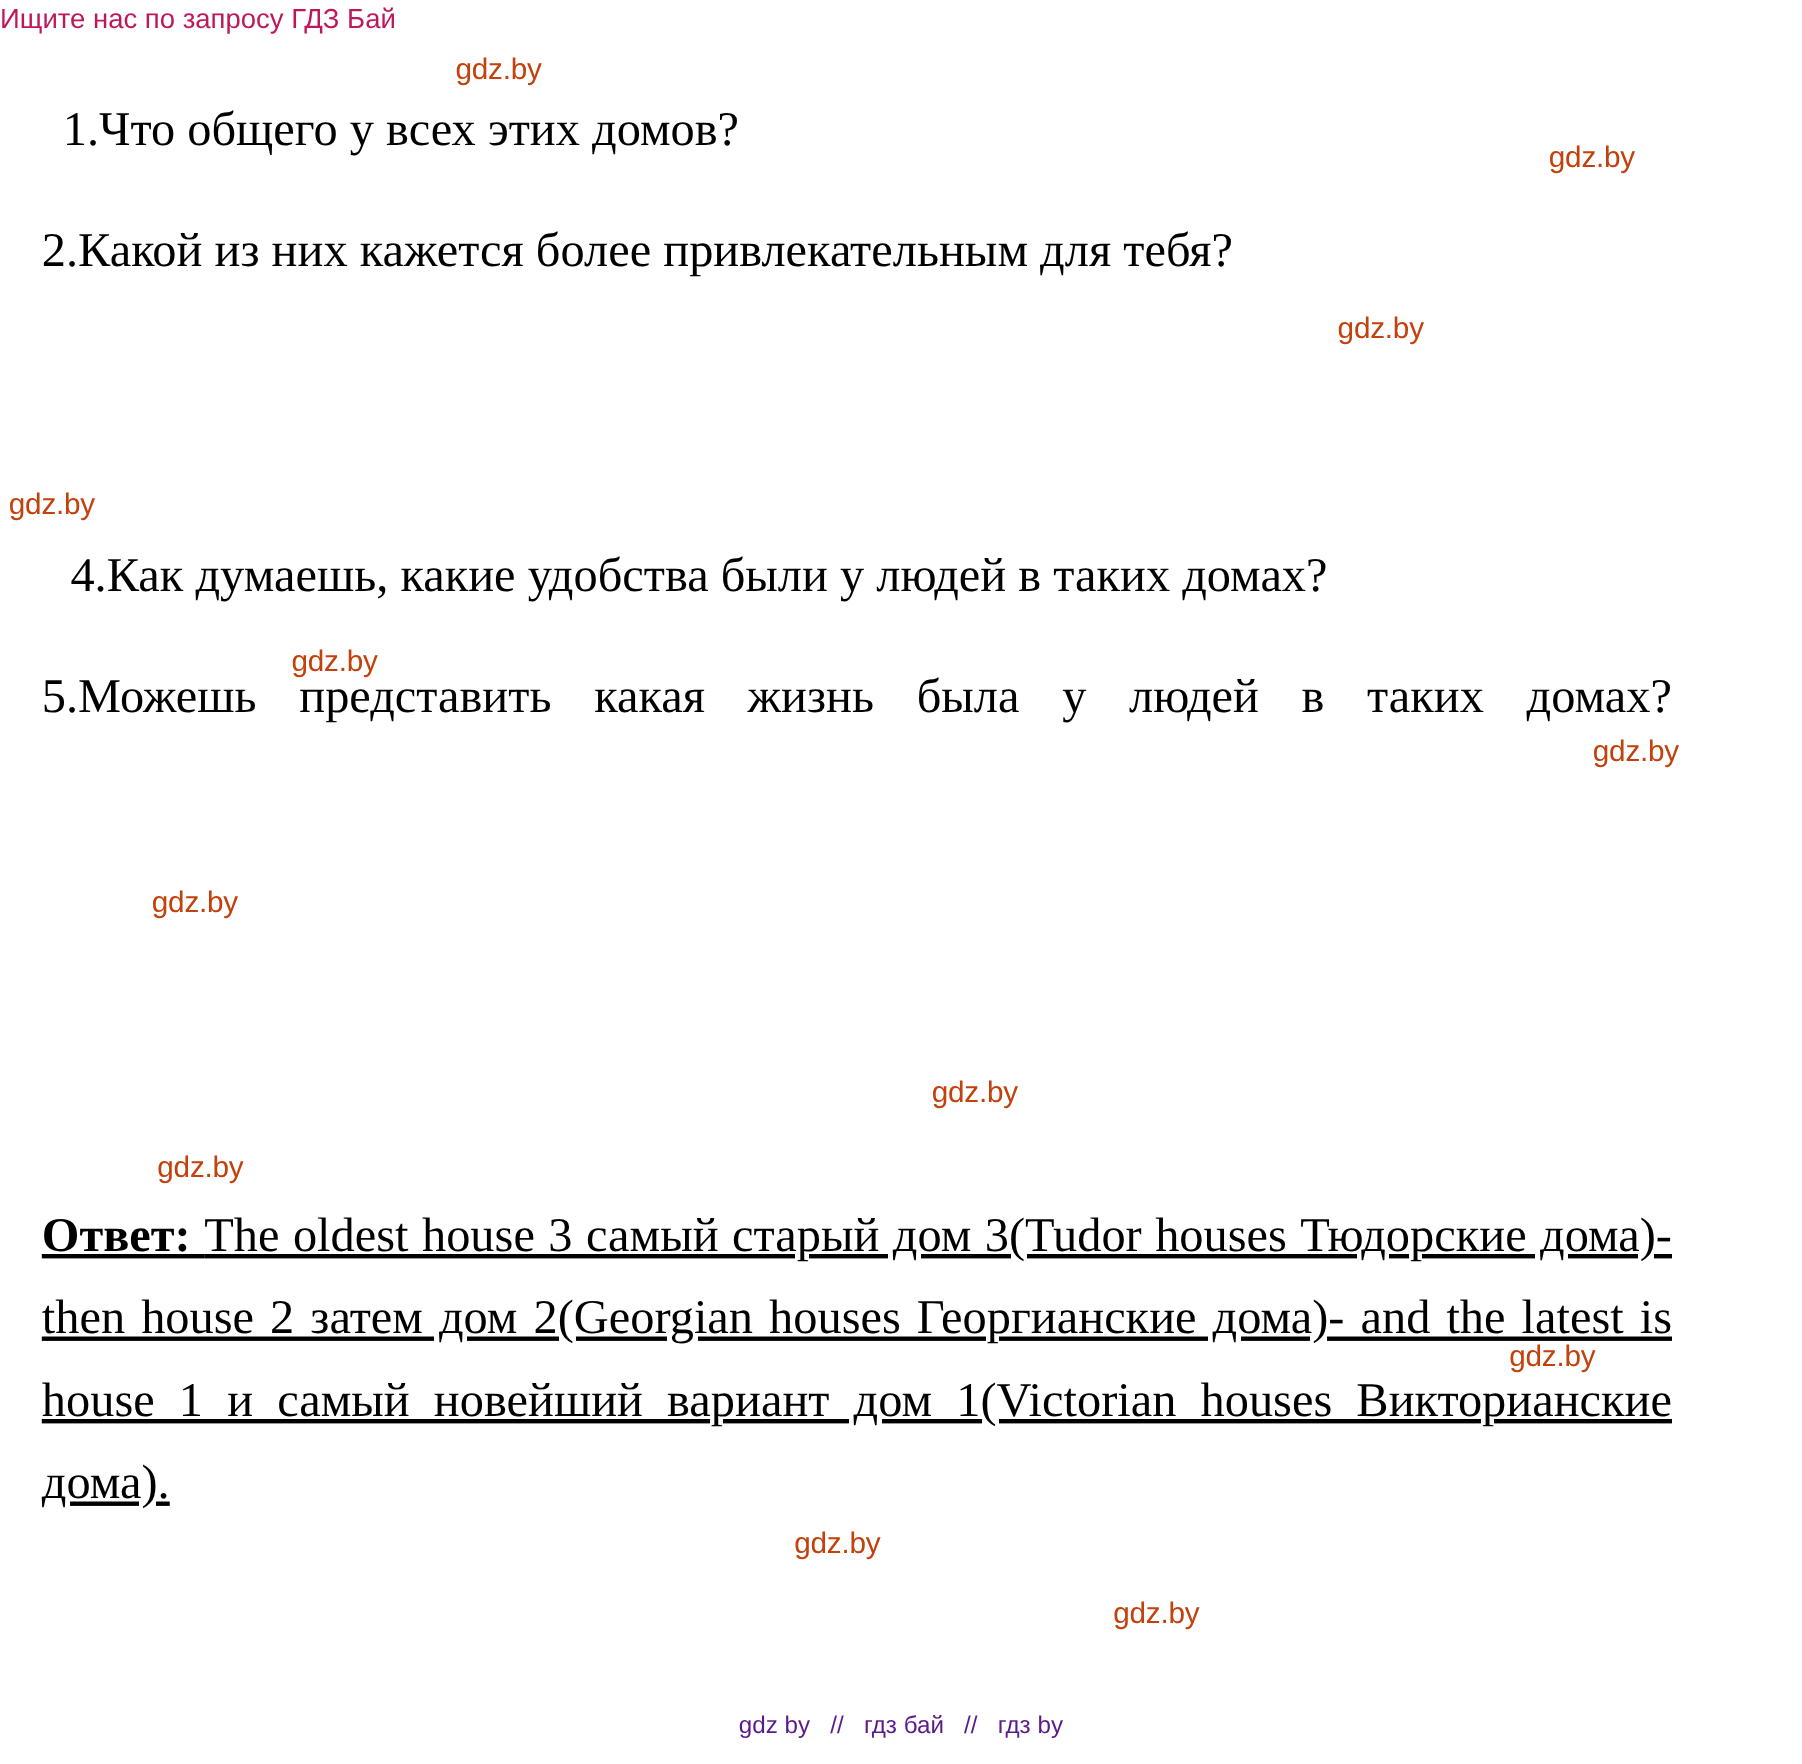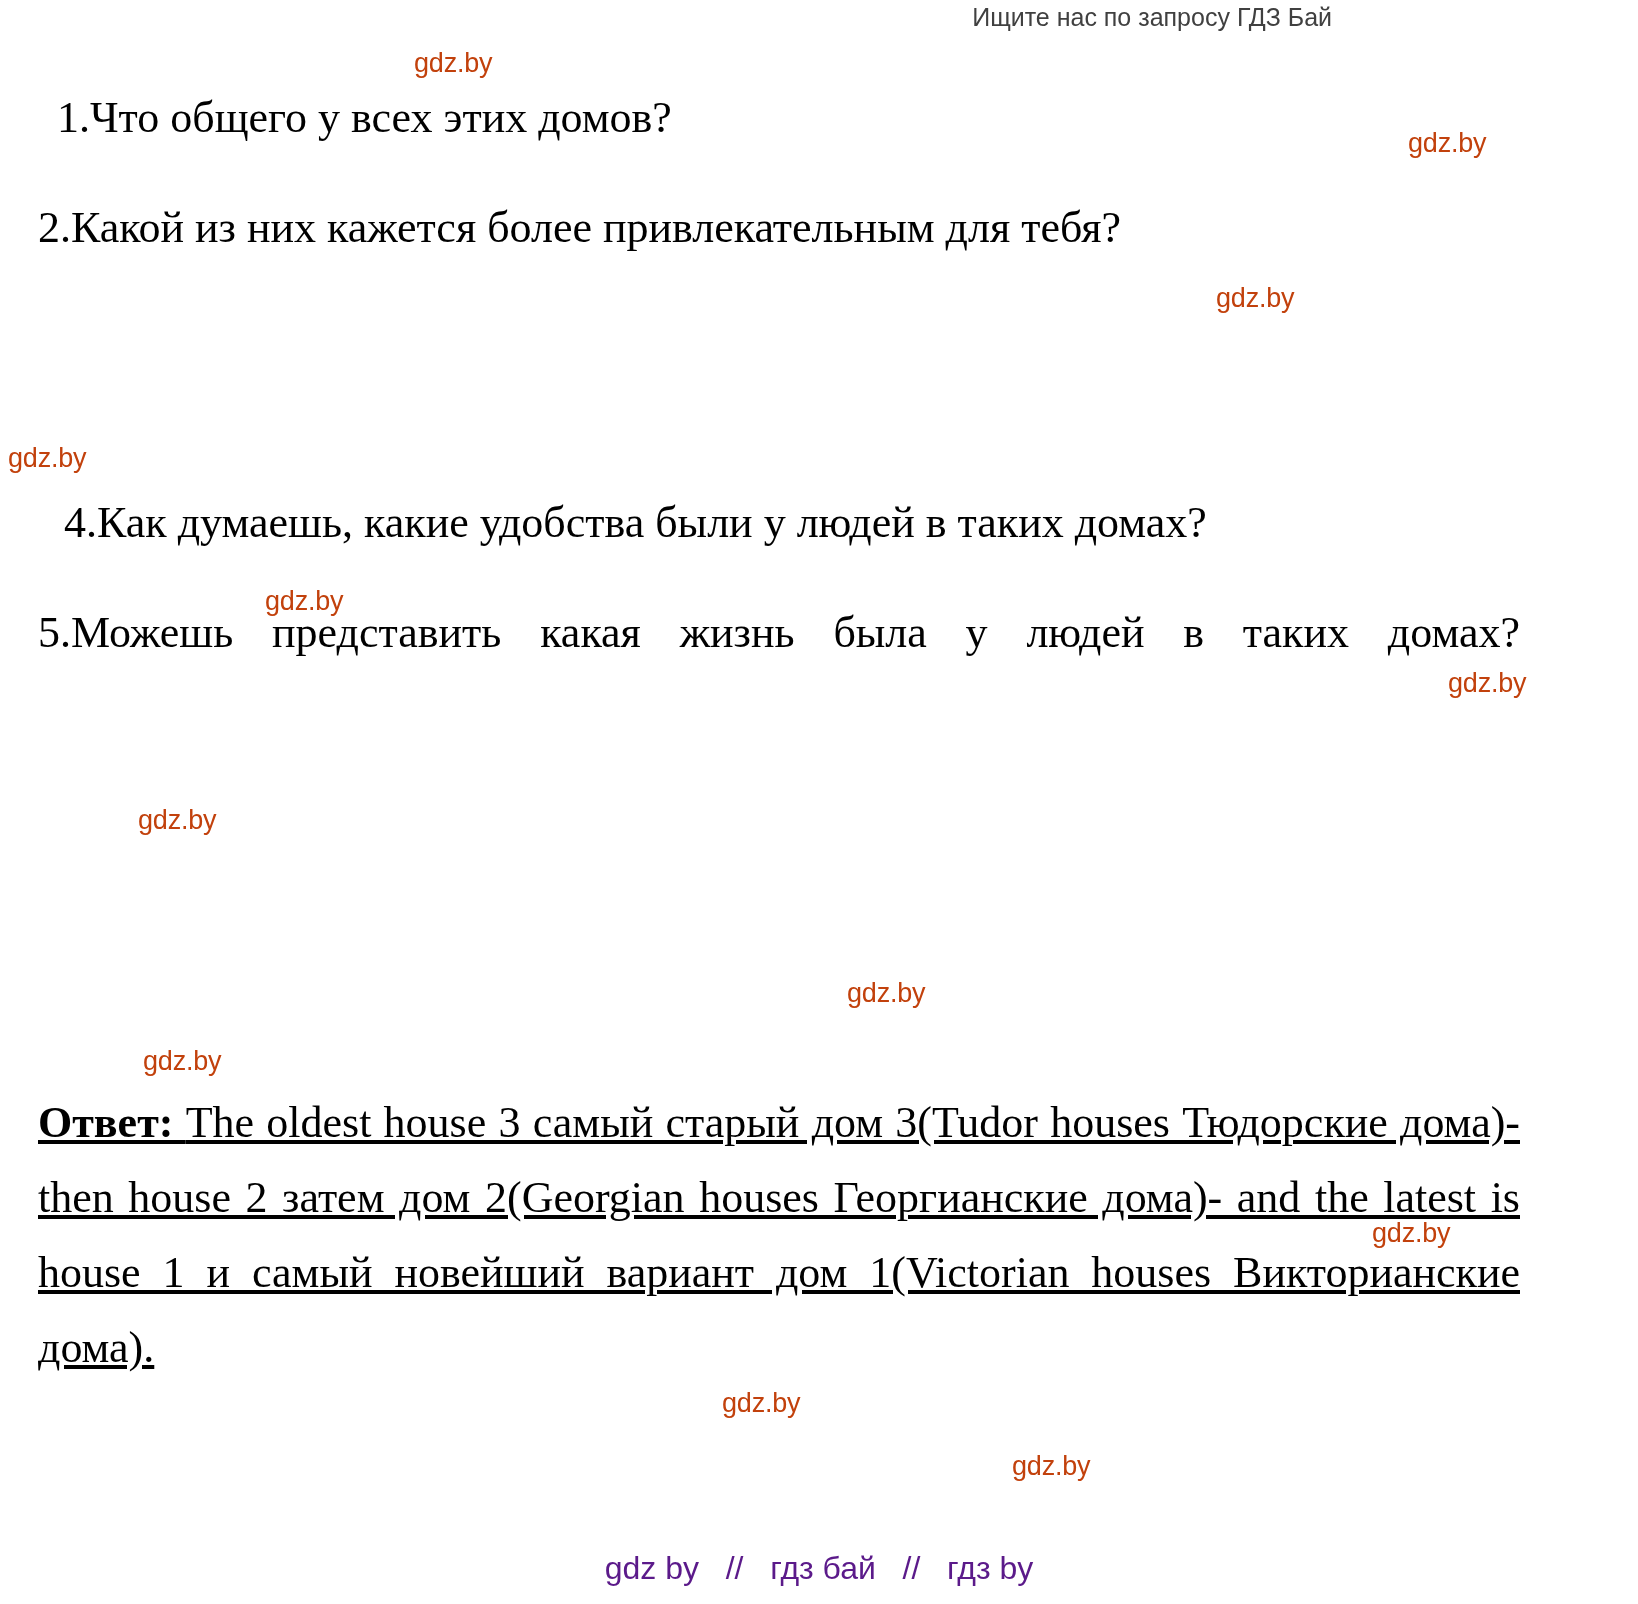--- a/index.html
+++ b/index.html
@@ -18,25 +18,25 @@
     overflow: hidden;
     background: #ffffff;
   }
 
   
   .promo-banner {
     position: absolute;
     top: 2px;
     left: 0;
     width: 1332px;
-    text-align: right;
+    text-align: left;
     font-family: "Liberation Sans", "DejaVu Sans", sans-serif;
     font-size: 25px;
     line-height: 30px;
-    color: #404040;
+    color: #be185d;
     white-space: nowrap;
   }
 
   
   .wm {
     position: absolute;
     font-family: "Liberation Sans", "DejaVu Sans", sans-serif;
     font-size: 27px;
     line-height: 30px;
     color: #c2410c;
@@ -74,21 +74,21 @@
   }
 
   
   .footer {
     position: absolute;
     left: 0;
     top: 1552px;
     width: 1638px;
     text-align: center;
     font-family: "Liberation Sans", "DejaVu Sans", sans-serif;
-    font-size: 32px;
+    font-size: 22px;
     line-height: 32px;
     color: #5b1a8a;
     white-space: nowrap;
   }
   .footer .sep { color: #5b1a8a; }
 </style>
 </head>
 <body>
 
 <div id="page">

